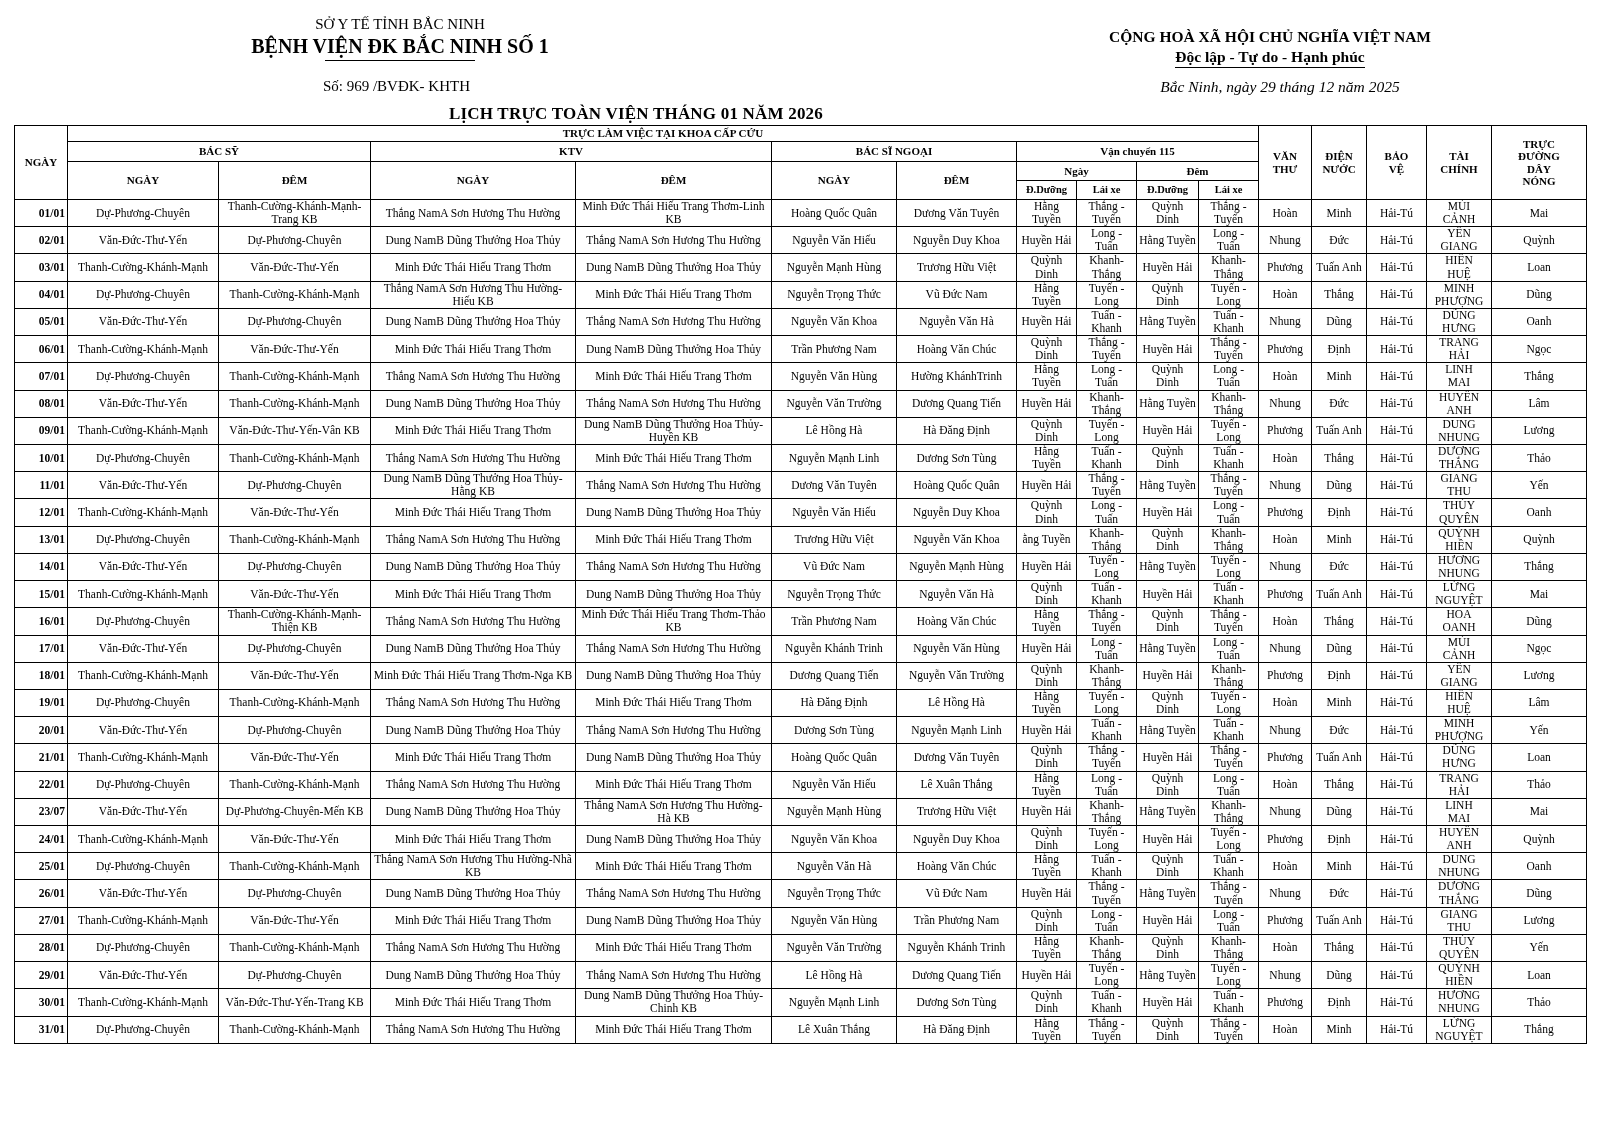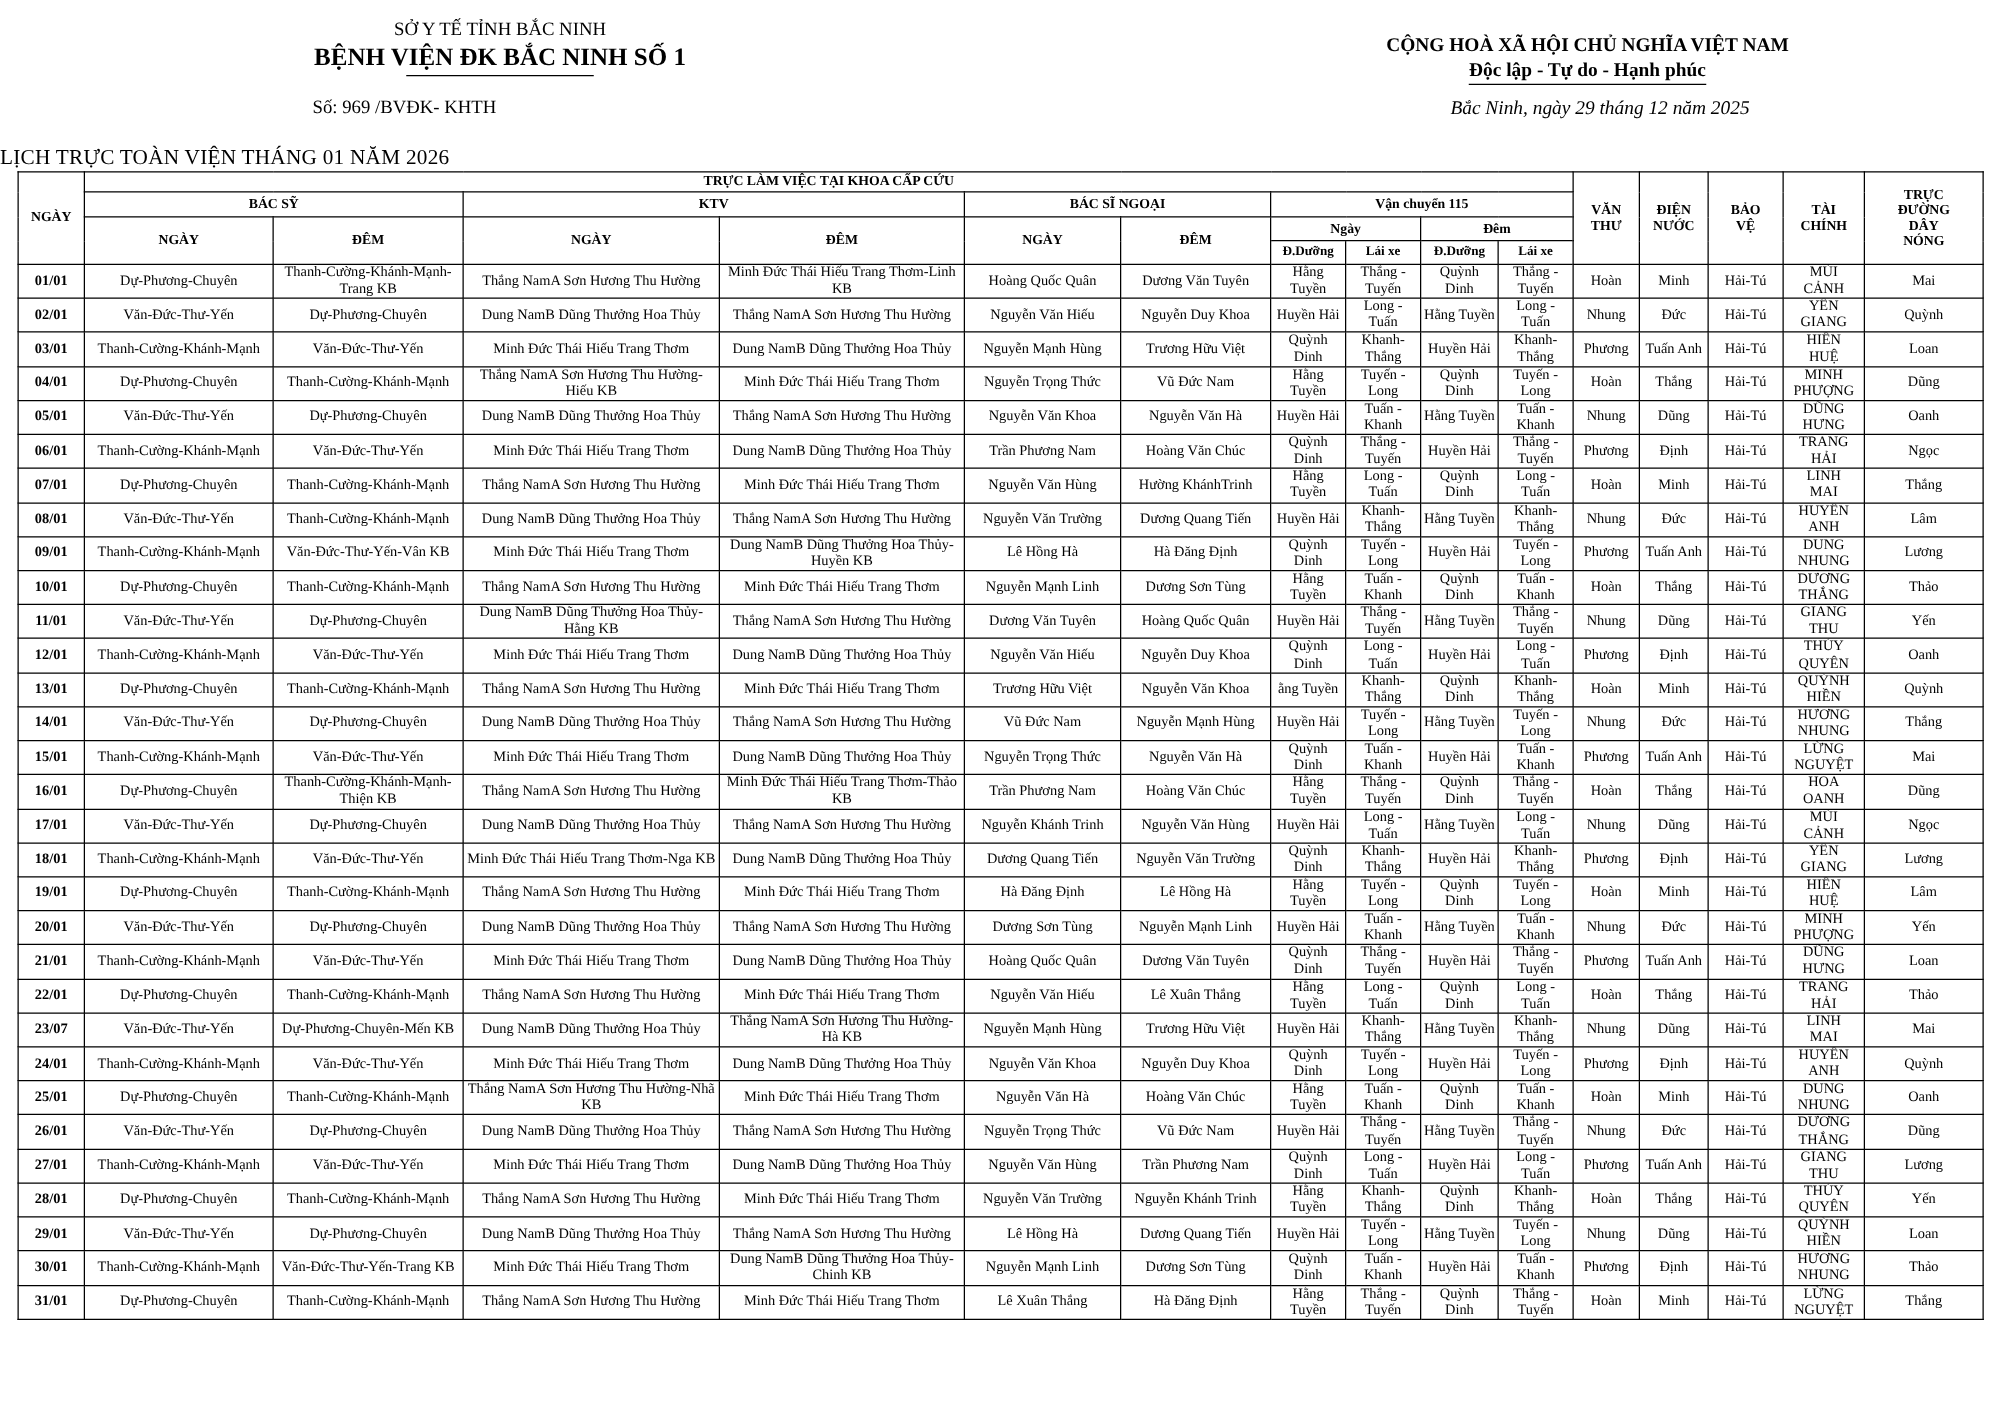--- a/index.html
+++ b/index.html
@@ -5,40 +5,40 @@
   html,body{margin:0;padding:0;background:#fff;}
   body{width:1600px;height:1132px;font-family:"Liberation Serif",serif;color:#000;position:relative;}
   .doc{position:relative;width:1272px;height:1132px;}
 
   
   .letterhead{position:relative;height:100px;}
   .org-left{position:absolute;left:235px;top:16px;width:330px;text-align:center;}
   .org-left .l1{font-size:15px;}
   .org-left .l2{font-size:20px;font-weight:bold;margin-top:2px;}
   .org-left .rule{width:150px;border-bottom:1.5px solid #000;margin:2px auto 0;}
-  .doc-number{position:absolute;left:250px;top:78px;width:220px;text-align:left;font-size:15px;}
+  .doc-number{position:absolute;left:250px;top:78px;width:220px;text-align:right;font-size:15px;}
   .org-right{position:absolute;left:1060px;top:28px;width:420px;text-align:center;}
   .org-right .l1{font-size:15.5px;font-weight:bold;}
   .org-right .l2{font-size:15.5px;font-weight:bold;margin-top:2px;}
   .org-right .l2 span{display:inline-block;border-bottom:1.5px solid #000;padding-bottom:1px;}
   .date-line{position:absolute;left:1080px;top:78px;width:400px;text-align:center;font-size:15.5px;font-style:italic;}
 
-  .doc-title{text-align:left;font-size:17px;font-weight:normal;margin:16px 0 1px 0;letter-spacing:.2px;}
+  .doc-title{text-align:center;font-size:17px;font-weight:bold;margin:4px 0 1px 0;letter-spacing:.2px;}
 
   
   table{border-collapse:collapse;table-layout:fixed;width:1572px;margin-left:14px;}
   th,td{border:1px solid #000;text-align:center;vertical-align:middle;padding:0 2px;
         overflow:hidden;white-space:pre-line;word-wrap:break-word;}
   thead th{font-weight:bold;font-size:11px;line-height:1.12;}
   thead tr.r1 th.group{height:15px;}
   thead tr.r2 th{height:19px;}
   thead tr.r3 th{height:18px;}
   thead tr.r4 th{height:18px;font-size:10.5px;}
   tbody td{font-size:11.5px;line-height:1.14;height:26px;}
-  tbody td:first-child{font-weight:bold;}
+  tbody td:first-child{font-weight:bold;text-align:right;}
   .outer{border:1.5px solid #000;}
 </style>
 </head>
 <body>
 
 <div class="doc">
 
   <div class="letterhead">
     <div class="org-left">
       <div class="l1">SỞ Y TẾ TỈNH BẮC NINH</div>

